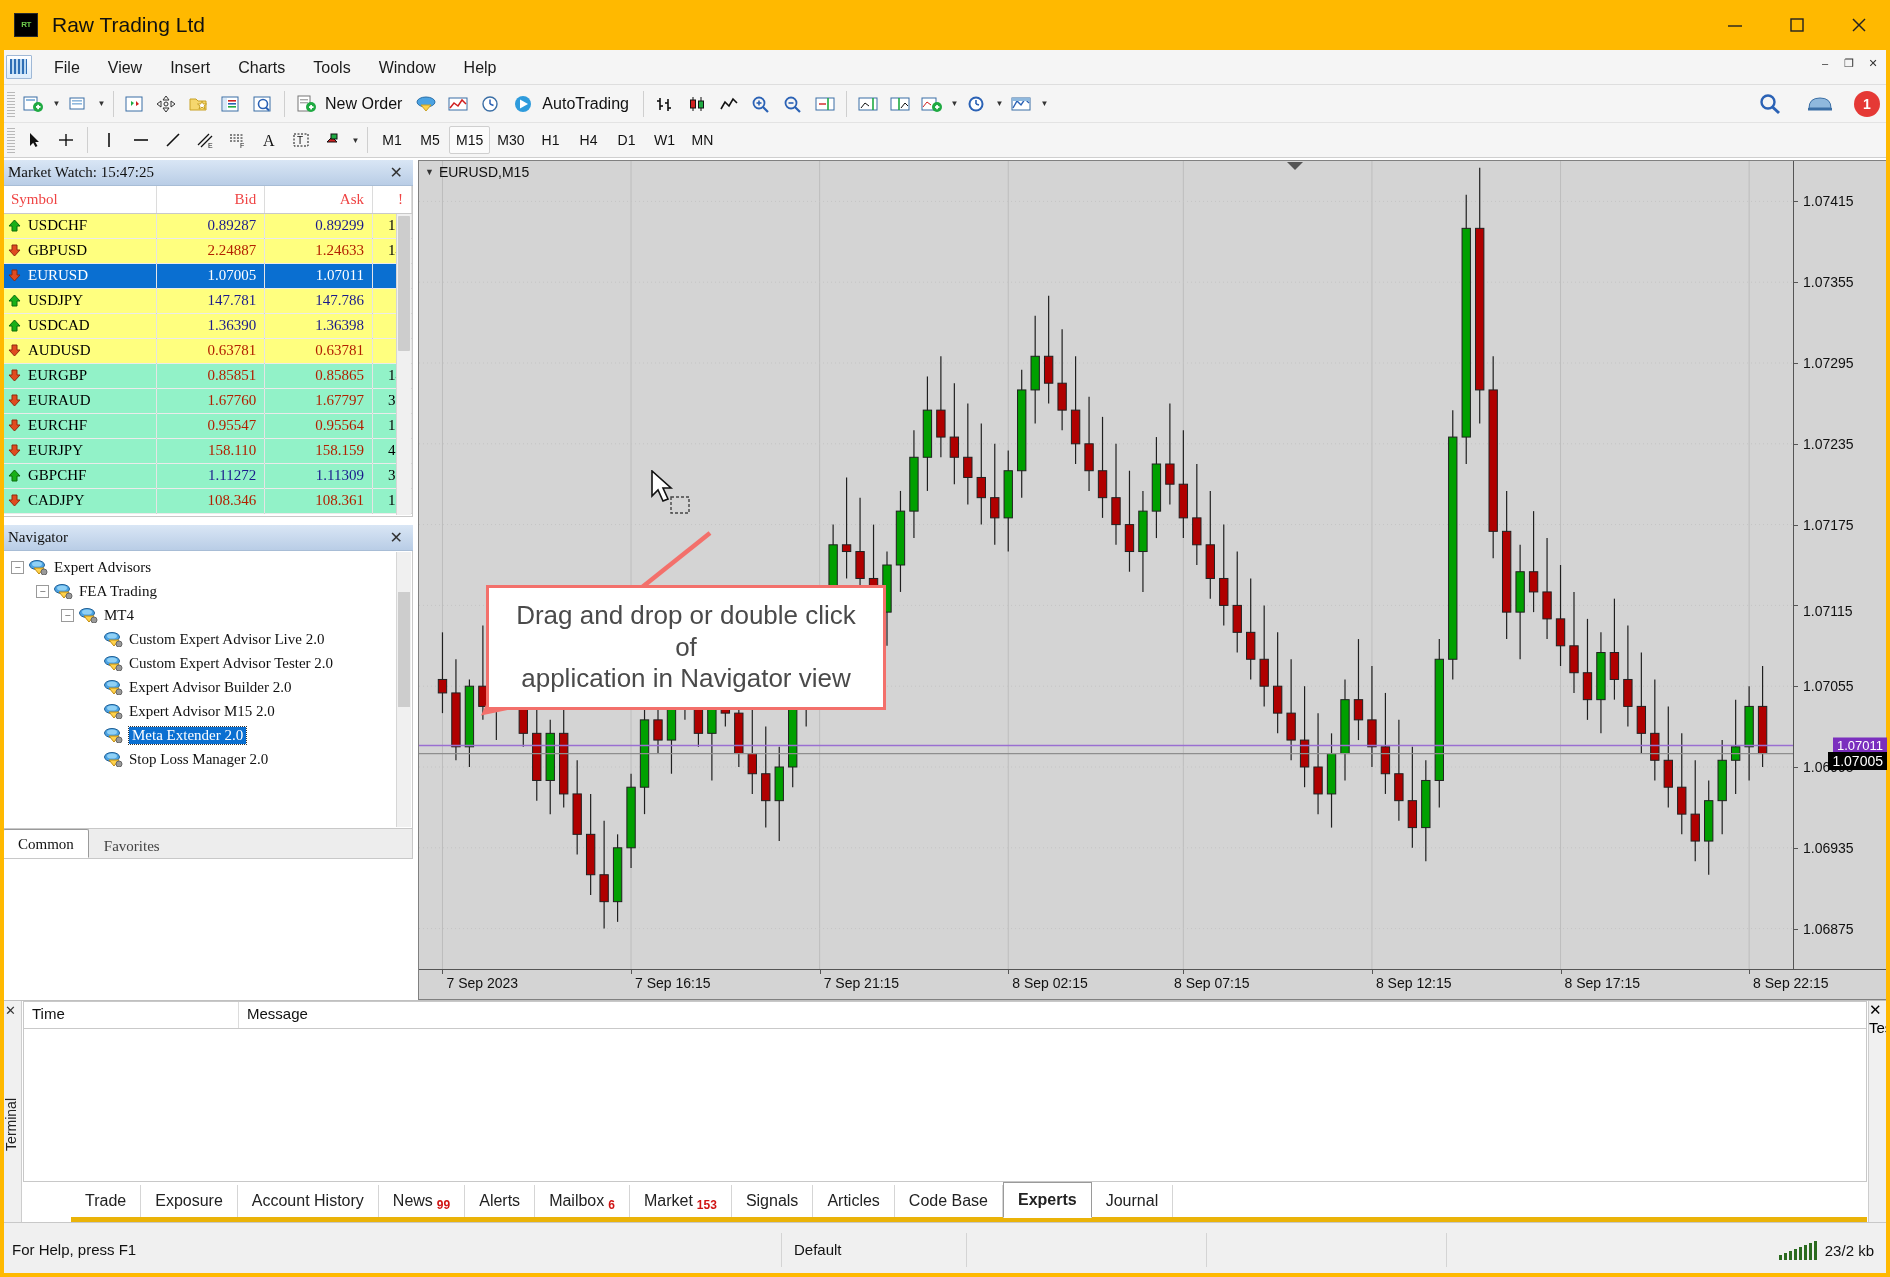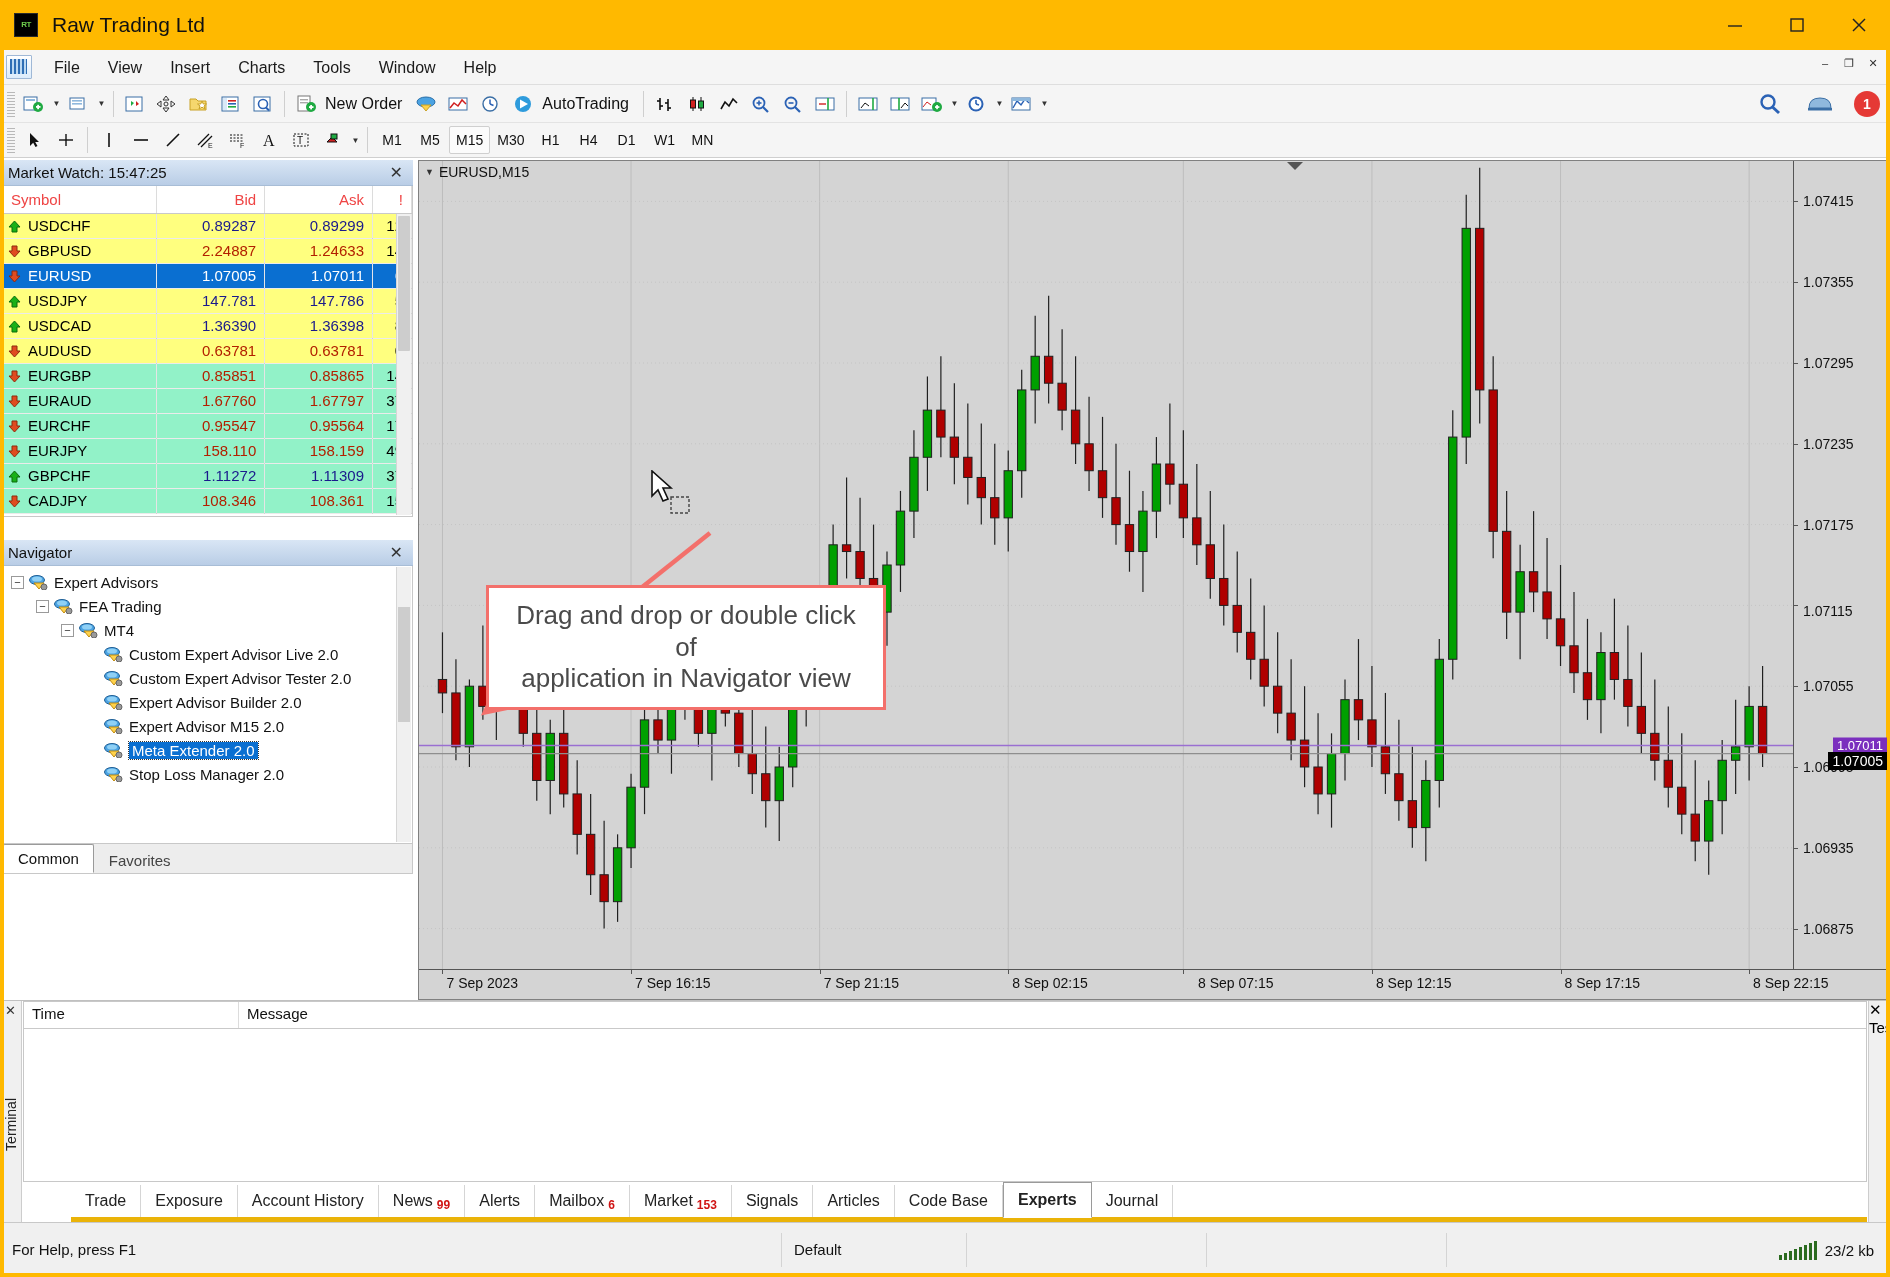--- a/index.html
+++ b/index.html
@@ -524,21 +524,21 @@
         <div class="period-btn active">M15</div>
         <div class="period-btn">M30</div>
         <div class="period-btn">H1</div>
         <div class="period-btn">H4</div>
         <div class="period-btn">D1</div>
         <div class="period-btn">W1</div>
         <div class="period-btn">MN</div>
       </div>
   </div>
 
-  <div class="left-dock" style="top:160px;height:calc(100% - 160px);">
+  <div class="left-dock" style="top:160px;height:calc(100% - 160px);font-family:Liberation Serif, serif;">
 
     <div style="margin:0 2px;">
       <div class="panel-header">
         <span>Market Watch: 15:47:25</span>
         <span class="close-x">✕</span>
       </div>
       <div class="mw-wrap" style="height:331px;">
         <table class="mw">
           <colgroup>
               <col style="width:150px">
@@ -652,21 +652,21 @@
                 <td>15</td>
               </tr>
             </tbody>
         </table>
         <div class="mw-scroll">
           <div class="mw-thumb"></div>
         </div>
       </div>
     </div>
 
-    <div style="margin:23px 2px 0 2px;">
+    <div style="margin:8px 2px 0 2px;">
       <div class="panel-header">
         <span>Navigator</span>
         <span class="close-x">✕</span>
       </div>
       <div class="nav-wrap">
         <div id="nav-tree" style="padding:4px 0 0 8px;">
             <div class="tree-item" style="padding-left: 0px;">
               <span class="tree-toggle">−</span>
               <svg class="ea-icon" viewBox="0 0 21 16">
                 <ellipse cx="9" cy="6" rx="7.5" ry="4.5" fill="#4ba3e3" stroke="#1f5f95"></ellipse>
@@ -1021,21 +1021,21 @@
       <div class="time-axis" id="time-axis">
           <div class="time-tick" style="left: 23.4706px;"></div>
           <div class="time-lbl" style="left: 27.4706px;">7 Sep 2023</div>
           <div class="time-tick" style="left: 212.059px;"></div>
           <div class="time-lbl" style="left: 216.059px;">7 Sep 16:15</div>
           <div class="time-tick" style="left: 400.647px;"></div>
           <div class="time-lbl" style="left: 404.647px;">7 Sep 21:15</div>
           <div class="time-tick" style="left: 589.235px;"></div>
           <div class="time-lbl" style="left: 593.235px;">8 Sep 02:15</div>
           <div class="time-tick" style="left: 764.353px;"></div>
-          <div class="time-lbl" style="left: 779px;">8 Sep 07:15</div>
+          <div class="time-lbl" style="left: 755px;">8 Sep 07:15</div>
           <div class="time-tick" style="left: 952.941px;"></div>
           <div class="time-lbl" style="left: 956.941px;">8 Sep 12:15</div>
           <div class="time-tick" style="left: 1141.53px;"></div>
           <div class="time-lbl" style="left: 1145.53px;">8 Sep 17:15</div>
           <div class="time-tick" style="left: 1330.12px;"></div>
           <div class="time-lbl" style="left: 1334.12px;">8 Sep 22:15</div>
         </div>
       <div class="chart-scroll-mark" style="left:868px;"></div>
     </div>
 

